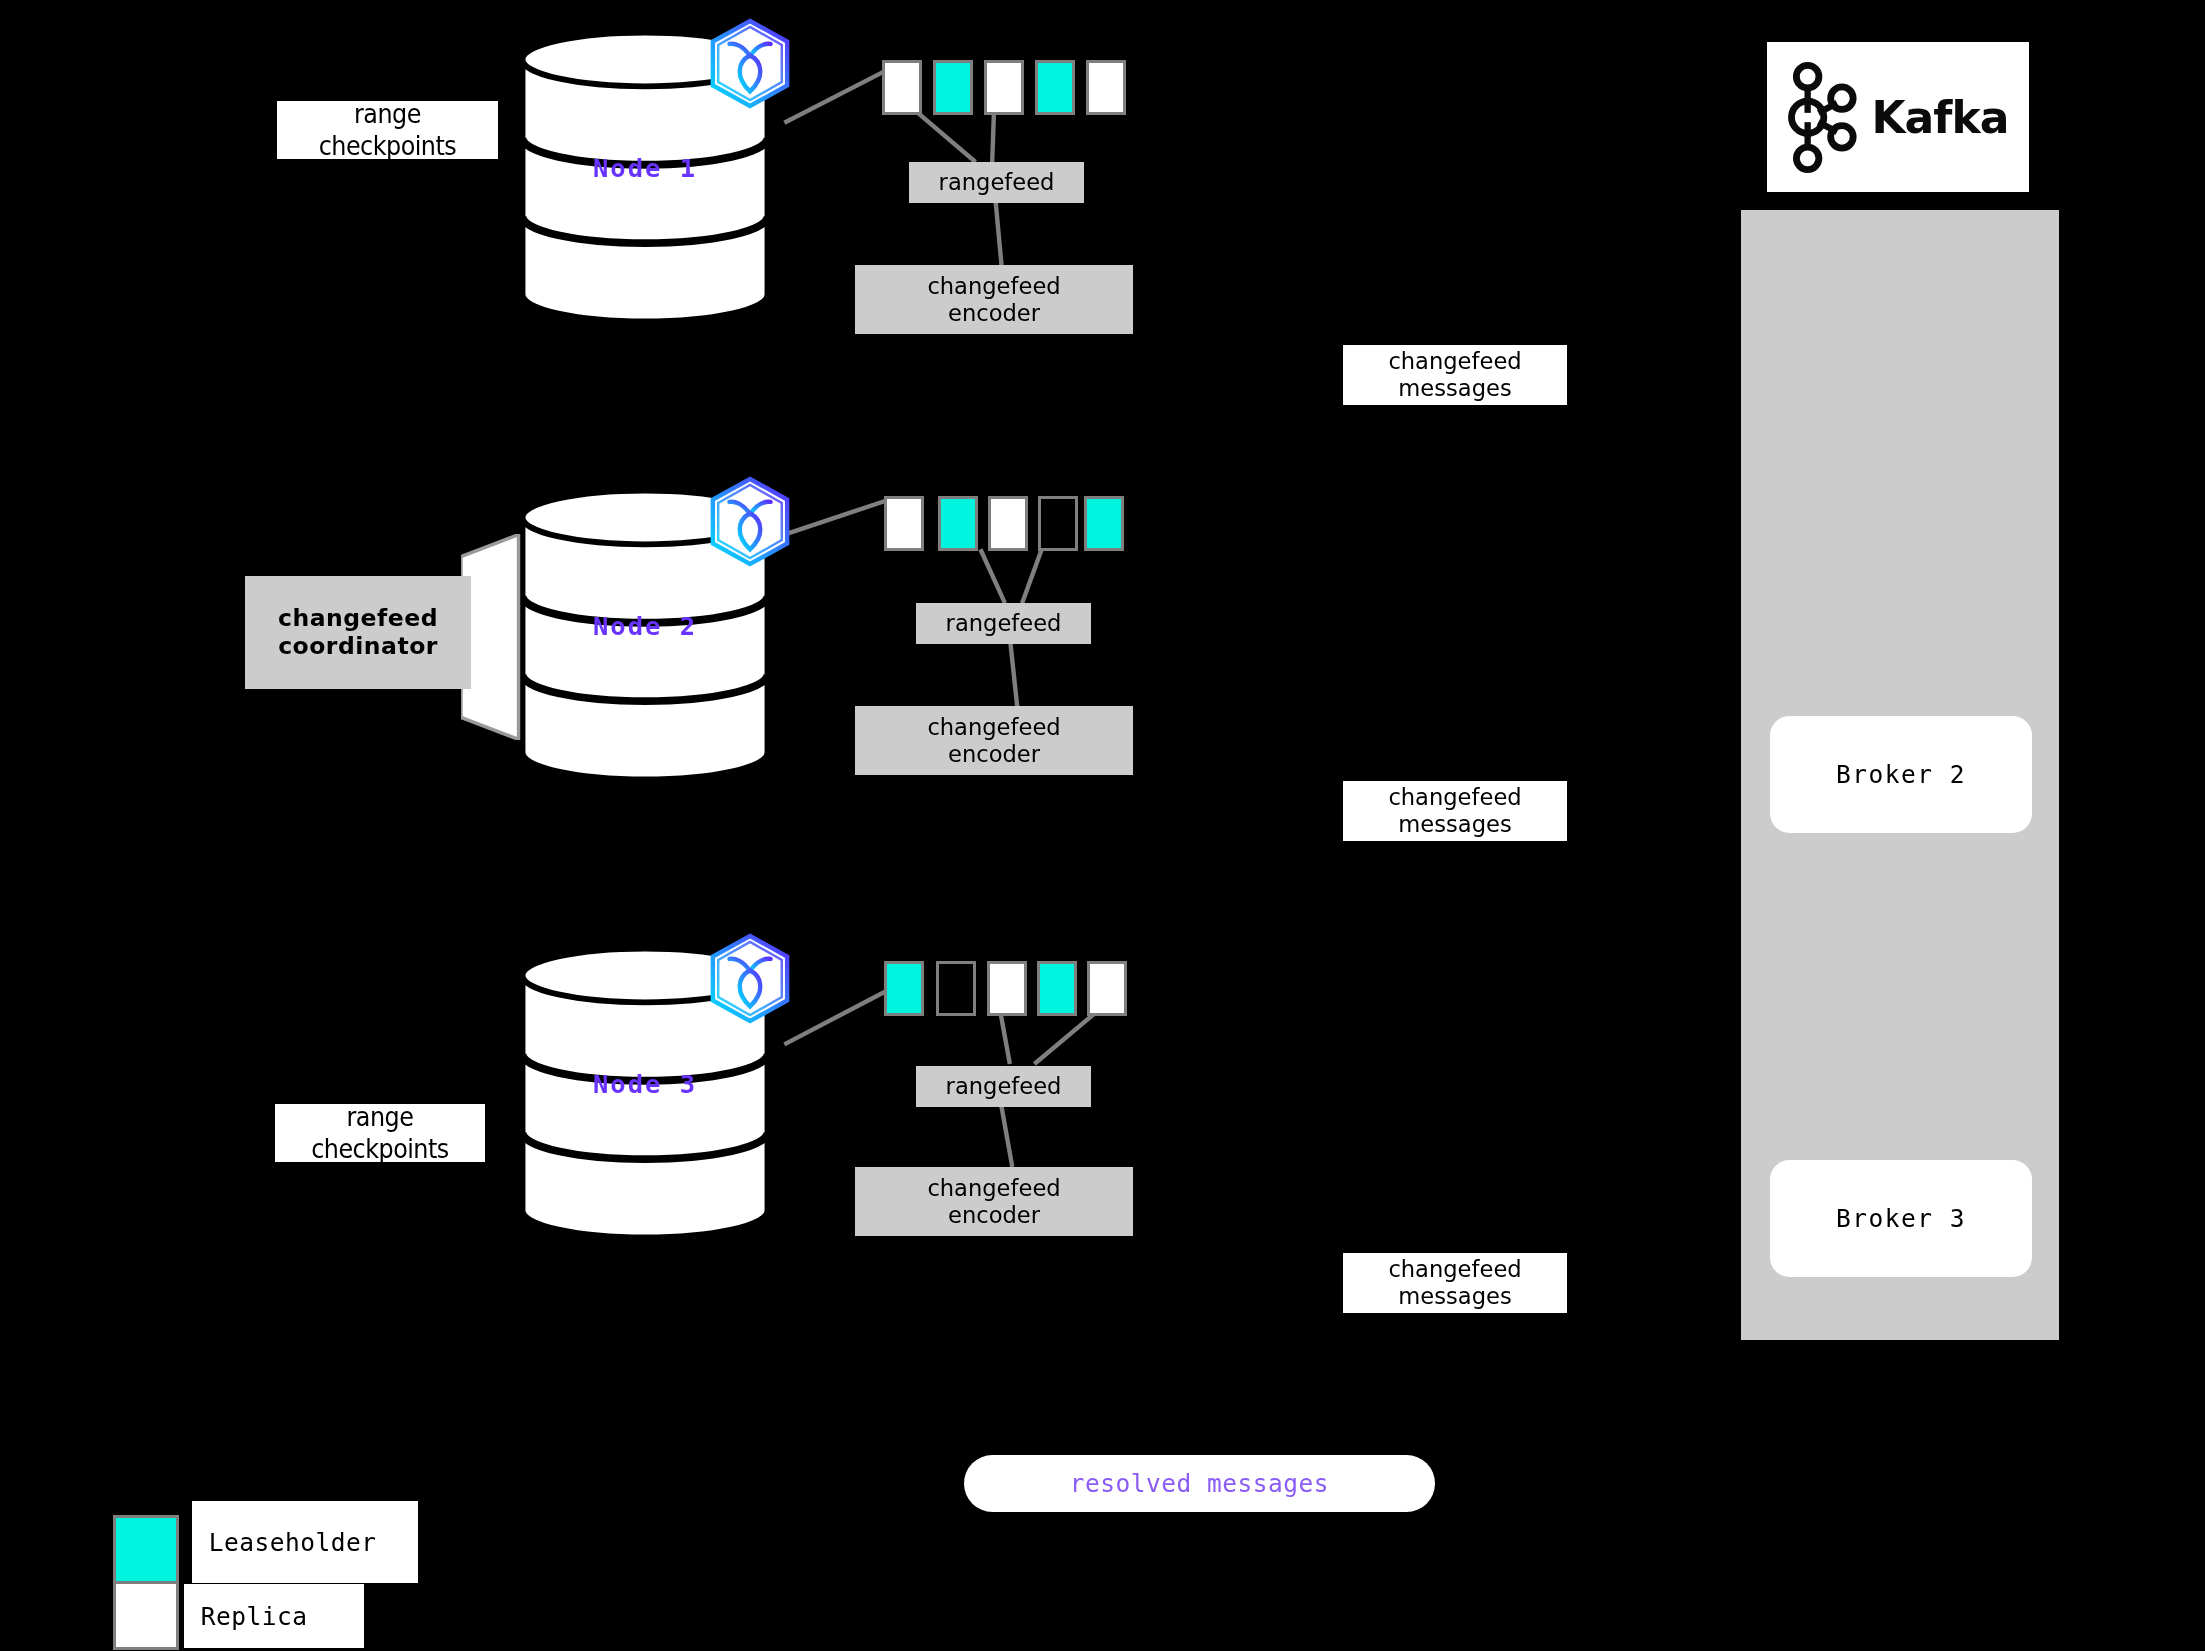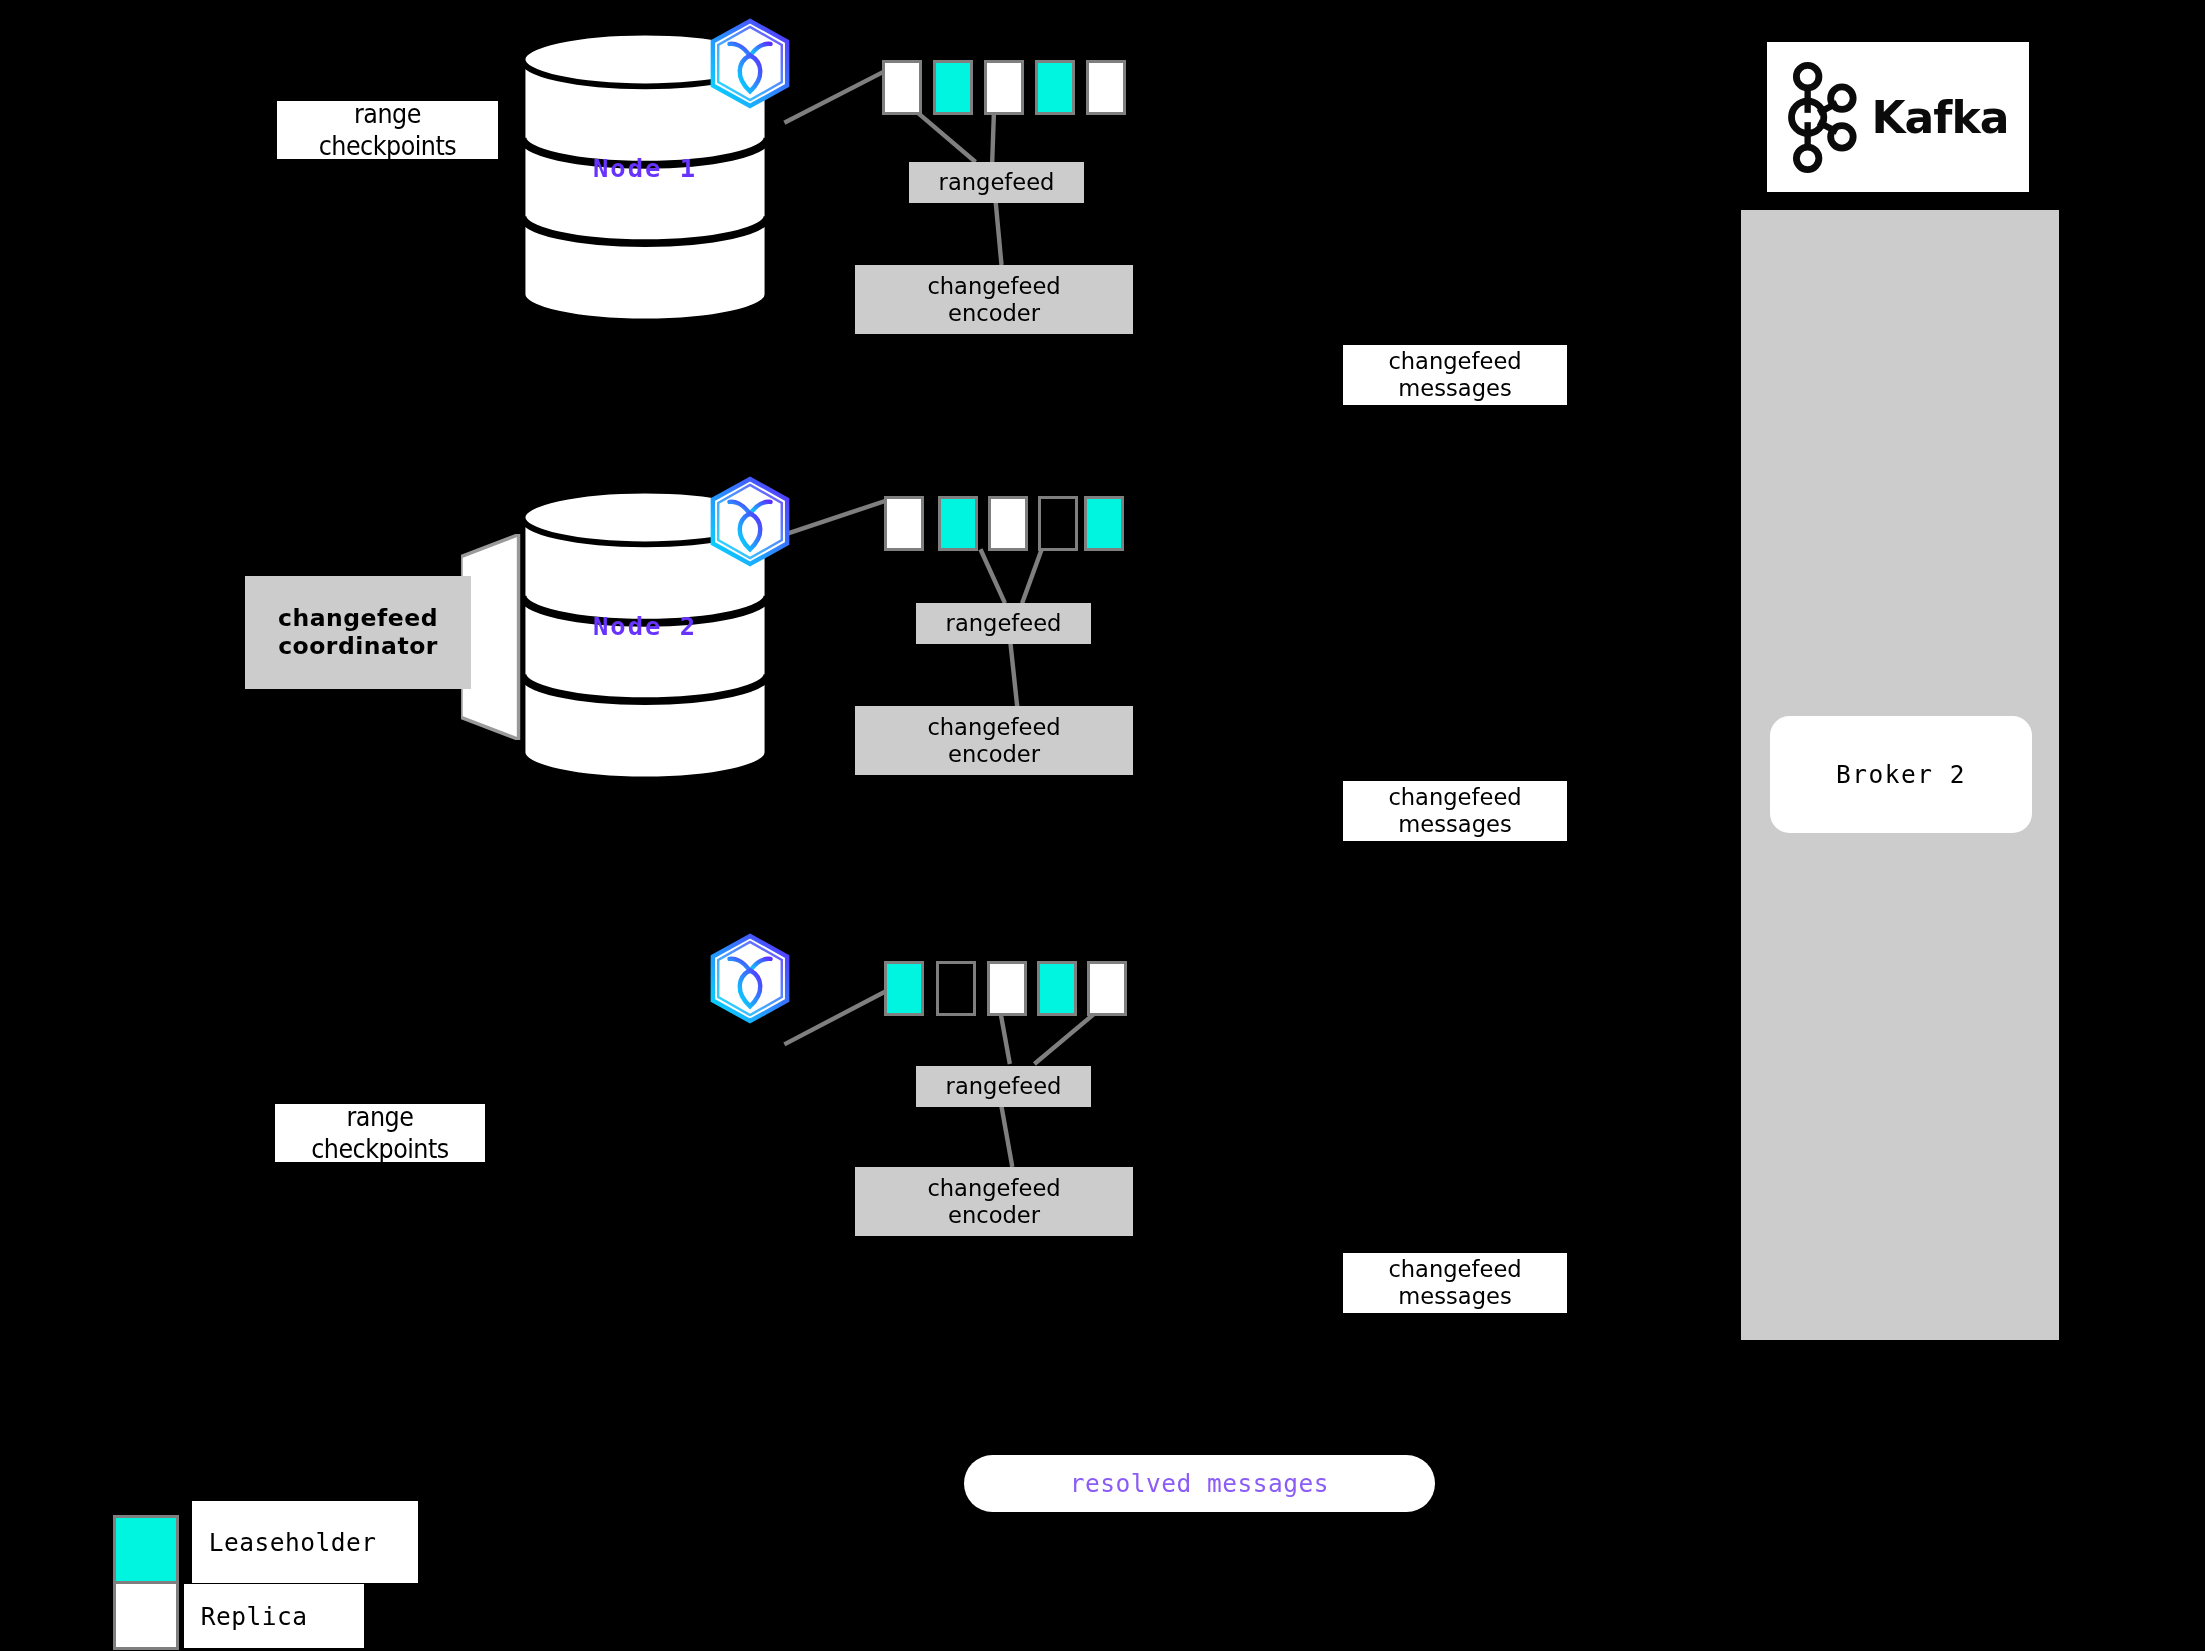--- a/index.html
+++ b/index.html
@@ -262,20 +262,29 @@
     <div class="rbox leaseholder" style="left:1084px; top:496px; width:40px; height:55px;"></div>
   </div>
 
   <div class="gbox" style="left:916px; top:603px; width:175px; height:41px;">rangefeed</div>
 
   <div class="gbox" style="left:855px; top:706px; width:278px; height:69px; flex-direction:column;">
     <span>changefeed</span>
     <span>encoder</span>
   </div>
 
+  <div class="cyl" style="left:515px; top:946px;">
+    <svg width="260" height="294" viewBox="0 0 530 600">
+      <path d="M15,60 L15,540 A250,55 0 0 0 515,540 L515,60 Z" fill="#ffffff" stroke="#000000" stroke-width="12"></path>
+      <ellipse cx="265" cy="60" rx="250" ry="55" fill="#ffffff" stroke="#000000" stroke-width="12"></ellipse>
+      <path d="M15,220 A250,55 0 0 0 515,220" fill="none" stroke="#000000" stroke-width="16"></path>
+      <path d="M15,380 A250,55 0 0 0 515,380" fill="none" stroke="#000000" stroke-width="16"></path>
+    </svg>
+    <div class="node-label" style="top:123px;">Node 3</div>
+  </div>
 
   <div class="crdb-badge" style="left:706px; top:932px;">
     <svg width="88" height="93" viewBox="0 0 180 190">
       <defs>
         <linearGradient id="hexg3" x1="0" y1="1" x2="1" y2="0">
           <stop offset="0%" stop-color="#00E0FF"></stop>
           <stop offset="100%" stop-color="#5B2EFF"></stop>
         </linearGradient>
       </defs>
       <polygon points="90,8 166,50 166,140 90,182 14,140 14,50" fill="#ffffff" stroke="url(#hexg3)" stroke-width="9"></polygon>
@@ -339,20 +348,21 @@
         <circle cx="110" cy="157" r="23"></circle>
         <circle cx="40" cy="117" r="33"></circle>
       </g>
     </svg>
     <span class="kafka-word">Kafka</span>
   </div>
 
   <div class="kafka-panel" style="left:1741px; top:210px; width:318px; height:1130px;"></div>
 
   <div class="broker" style="left:1770px; top:716px; width:262px; height:117px;">Broker 2</div>
+  <div class="broker" style="left:1770px; top:1160px; width:262px; height:117px;">Broker 3</div>
 
   <div class="pill" style="left:964px; top:1455px; width:471px; height:57px;">resolved messages</div>
 
   <div class="legend-swatch" style="left:113px; top:1515px; width:66px; height:69px; background:#00F5E1;"></div>
   <div class="legend-label" style="left:192px; top:1501px; width:226px; height:82px;">Leaseholder</div>
 
   <div class="legend-swatch" style="left:113px; top:1581px; width:66px; height:69px; background:#FFFFFF;"></div>
   <div class="legend-label" style="left:184px; top:1584px; width:180px; height:64px;">Replica</div>
 
 </div>

